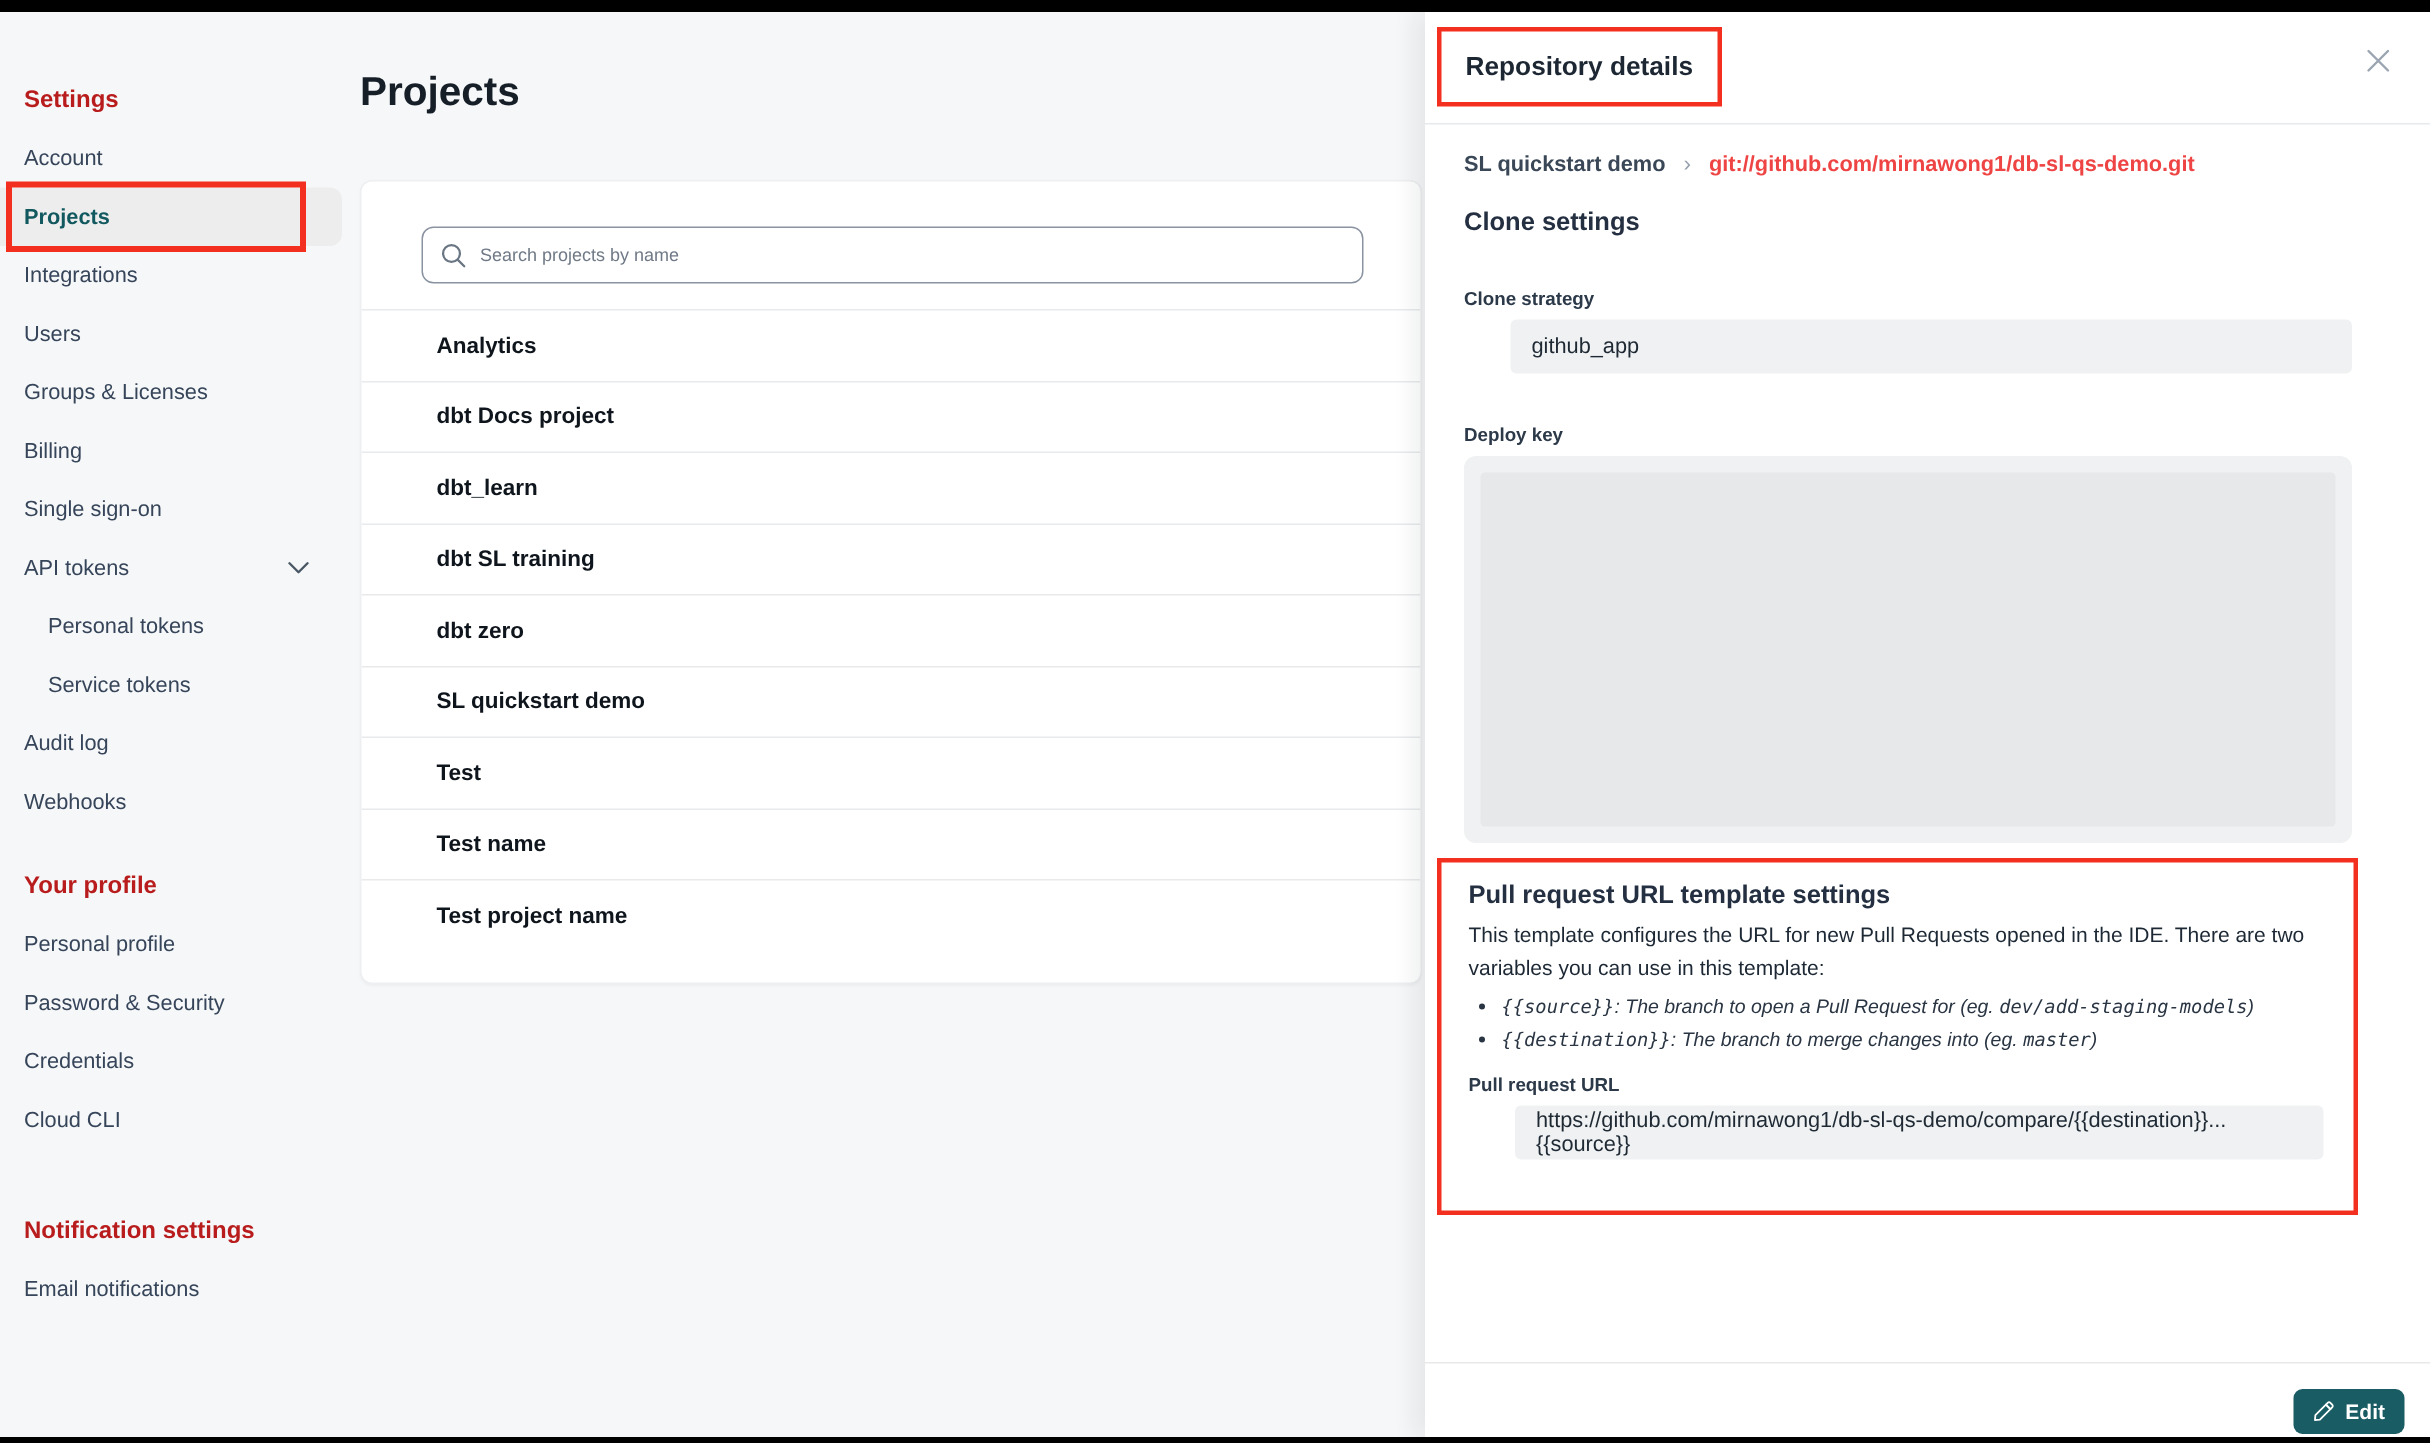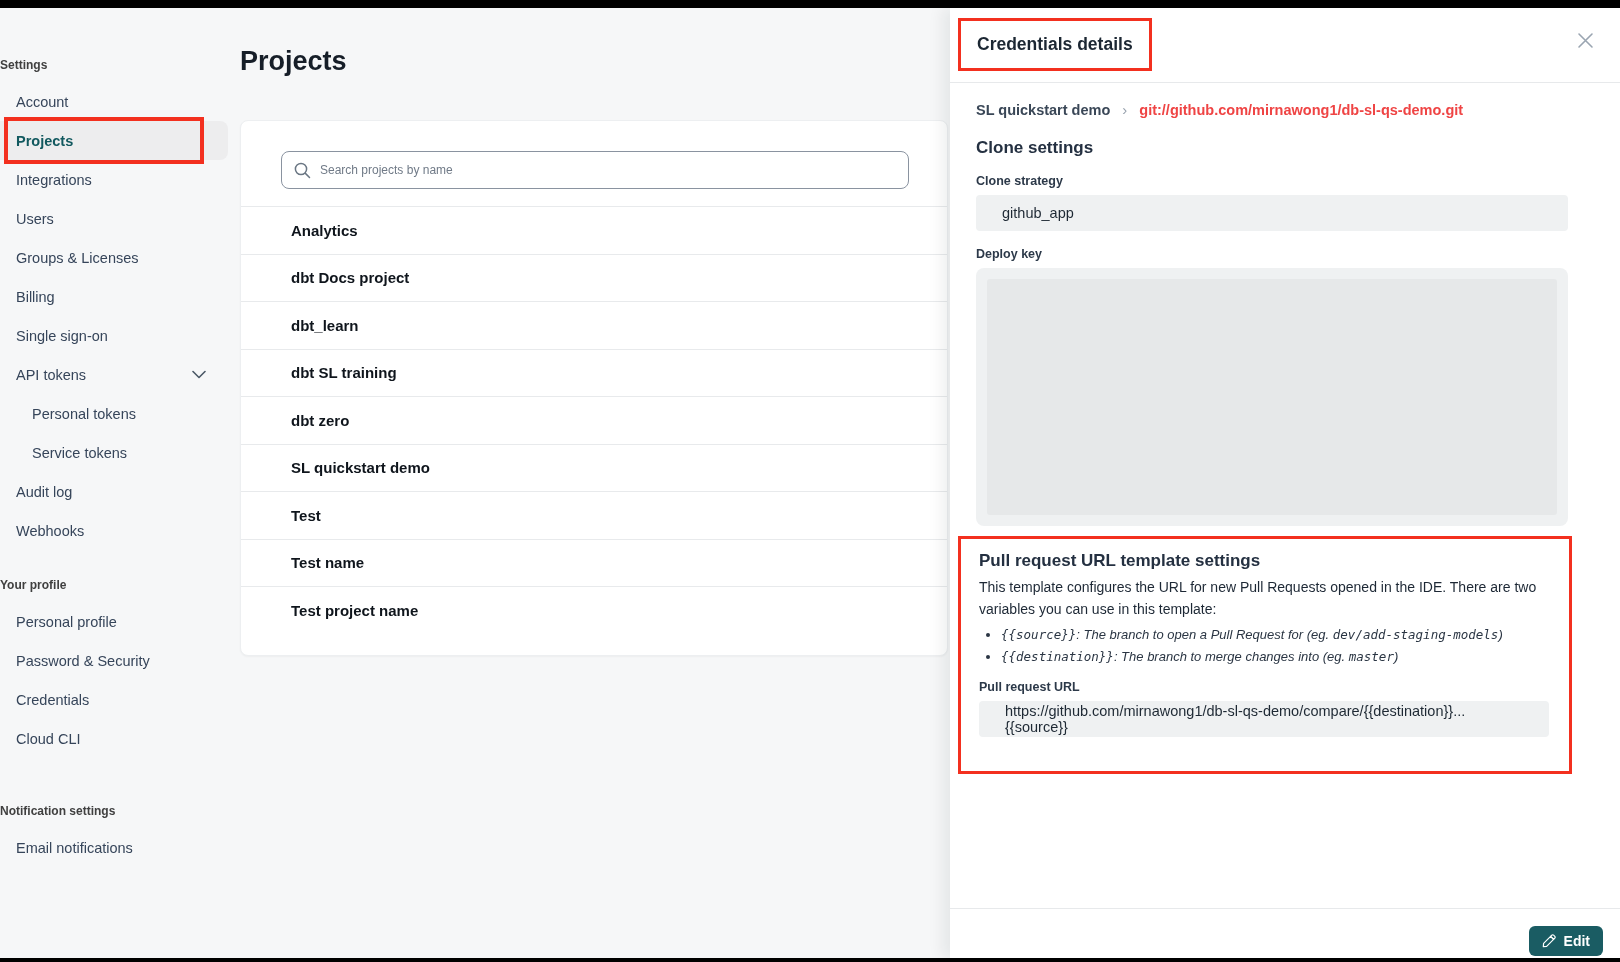--- a/index.html
+++ b/index.html
@@ -16,21 +16,21 @@
   html,body{width:1620px;height:962px;overflow:hidden;}
   body{font-family:"Liberation Sans",sans-serif;background:#ffffff;position:relative;}
 
   .bar-top{position:absolute;top:0;left:0;width:1620px;height:8px;background:#000;}
   .bar-bottom{position:absolute;bottom:0;left:0;width:1620px;height:4px;background:#000;}
 
   .left-region{position:absolute;top:8px;left:0;width:950px;height:950px;background:var(--bg-gray);}
 
   
   .sidebar{position:absolute;left:0;top:58px;width:228px;}
-  .sb-header{font-size:12px;font-weight:700;color:#404040;margin-bottom:10px;}
+  .sb-header{font-size:16px;font-weight:700;color:#b91c1c;padding-left:16px;margin-bottom:10px;}
   .sb-header.gap1{margin-top:28px;}
   .sb-header.gap2{margin-top:46px;}
   .sb-item{position:relative;height:39px;display:flex;align-items:center;padding-left:16px;
            font-size:14.5px;color:var(--text-slate);cursor:pointer;}
   .sb-item.indent{padding-left:32px;}
   .sb-item.active{background:#ededee;border-radius:0 8px 8px 0;color:var(--accent-teal);font-weight:700;}
   .sb-item .red-outline{position:absolute;left:4px;width:200px;top:-4px;bottom:-4px;
            border:4px solid var(--annotation-red);pointer-events:none;}
   .sb-item .chev{margin-left:auto;margin-right:22px;display:flex;align-items:center;}
 
@@ -59,23 +59,23 @@
         display:flex;align-items:center;}
   .panel-body{position:absolute;top:75px;left:0;right:0;bottom:50px;padding:18px 52px 0 26px;overflow:hidden;}
 
   .breadcrumb{display:flex;align-items:center;gap:12px;font-size:14.5px;font-weight:700;}
   .crumb-project{color:#3a4757;cursor:pointer;}
   .crumb-sep{color:#97a1ad;font-size:15px;font-weight:400;}
   .crumb-sep::before{content:"\203A";}
   .crumb-repo{color:#ef4444;}
 
   .section-heading{margin-top:20px;font-size:17px;font-weight:700;color:#243041;}
-  .field-label{margin-top:16px;margin-bottom:7px;font-size:12.5px;font-weight:700;color:#2c3949;}
+  .field-label{margin-top:34px;margin-bottom:7px;font-size:12.5px;font-weight:700;color:#2c3949;}
   .input-box{height:36px;background:var(--input-gray);border-radius:4px;display:flex;
-        align-items:center;padding:0 26px;font-size:14.5px;color:#1e2934;}
+        align-items:center;padding:0 14px;font-size:14.5px;color:#1e2934;margin-left:31px;}
   .deploy-box{height:258px;background:var(--input-gray);border-radius:8px;padding:11px;}
   .deploy-inner{height:100%;background:#e6e8e9;border-radius:3px;}
 
   .pr-section{margin-top:10px;margin-left:-18px;margin-right:-4px;border:3px solid var(--annotation-red);
         padding:12px 20px 34px 18px;}
   .pr-desc{margin-top:6px;font-size:14px;line-height:1.55;color:var(--text-dark);}
   .pr-bullets{margin:6px 0 0;padding-left:22px;}
   .pr-bullets li{font-size:13px;font-style:italic;color:#2a3543;line-height:1.4;margin-bottom:3px;}
   .mono{font-family:"DejaVu Sans Mono",monospace;font-size:12.5px;}
 
@@ -197,21 +197,21 @@
       </div>
     <div class="proj-row">
         <span>Test project name</span>
       </div>
   </div>
 </section>
 
 <aside class="panel">
   <div class="panel-header">
     <div class="red-title-box">
-      <div class="panel-title">Credentials details</div>
+      <div class="panel-title">Repository details</div>
     </div>
     <button class="close-btn" aria-label="close">
       <svg width="17" height="17" viewBox="0 0 17 17" fill="none">
         <path d="M2 2 L15 15 M15 2 L2 15" stroke="#9aa5b1" stroke-width="1.6" stroke-linecap="round"></path>
       </svg>
     </button>
   </div>
 
   <div class="panel-body">
     <div class="breadcrumb">

